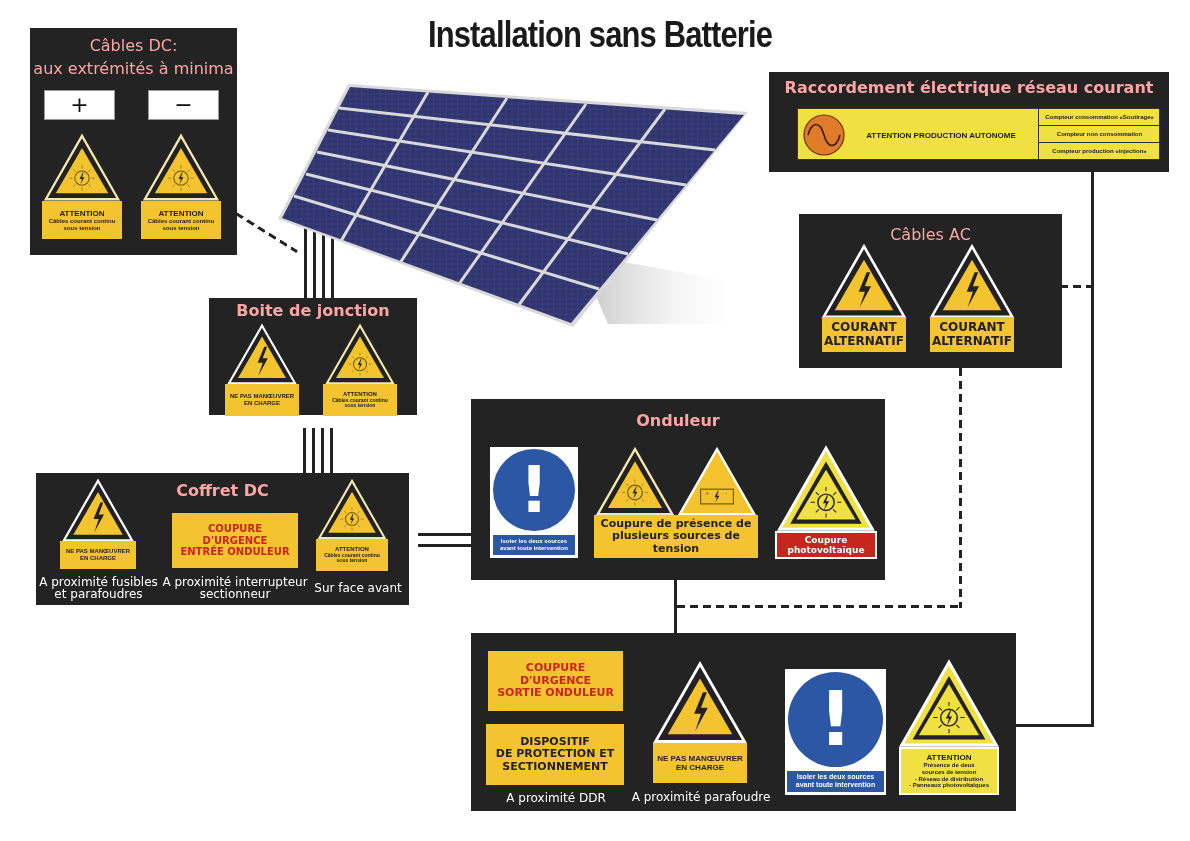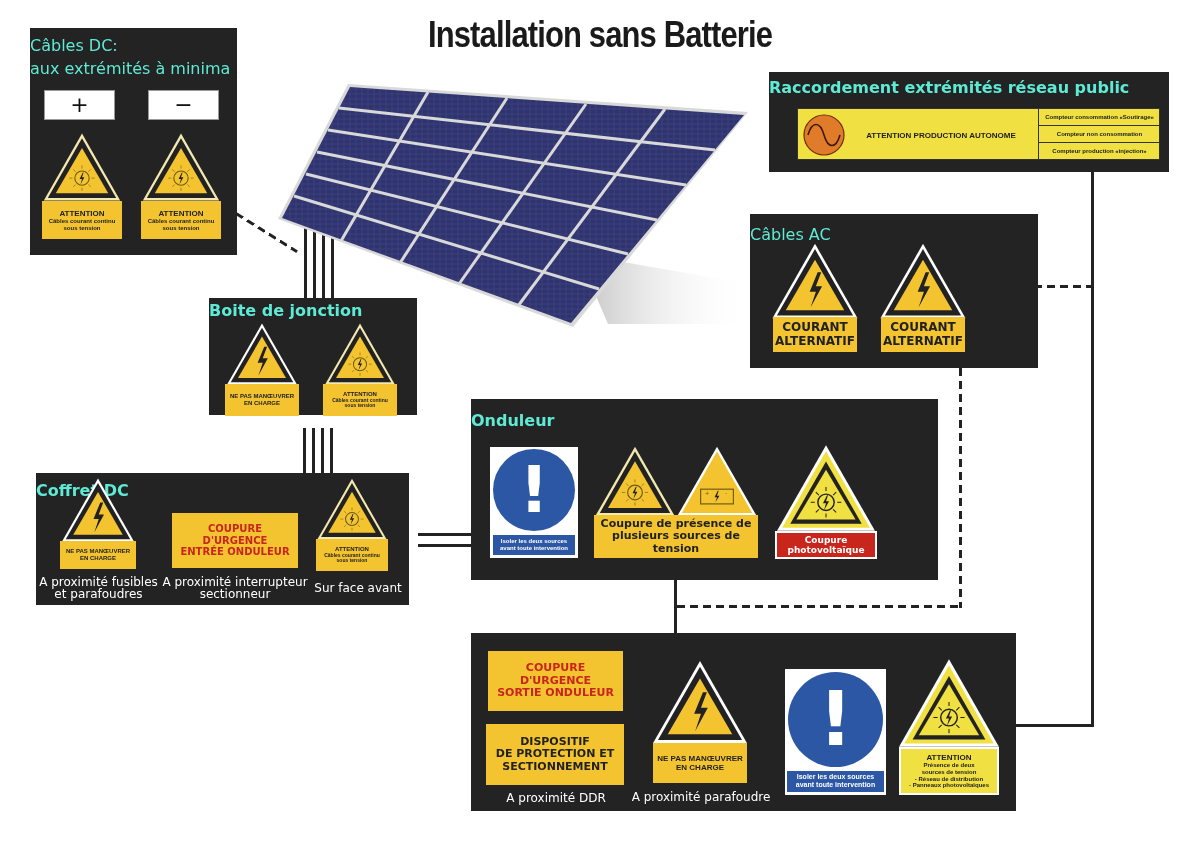--- a/index.html
+++ b/index.html
@@ -1,19 +1,19 @@
 <!DOCTYPE html>
 <html><head>
 <meta charset="utf-8">
 <style>
   * { box-sizing: border-box; margin: 0; padding: 0; }
   body { width: 1190px; height: 841px; background: #ffffff; position: relative; overflow: hidden; font-family: "Liberation Sans", sans-serif; }
   .abs { position: absolute; }
   .box { position: absolute; background: #232323; color: #fff; }
-  .box-title { position: absolute; left: 0; right: 0; font-weight: bold; color: #5eead4; font-family: "DejaVu Sans", sans-serif; }
+  .box-title { position: absolute; left: 0; right: 0; text-align: center; font-weight: bold; color: #fca5a5; font-family: "DejaVu Sans", sans-serif; }
   .box-title.light { font-family: "DejaVu Sans", sans-serif; font-weight: normal; }
   .main-title { position: absolute; left: 380px; top: 14px; width: 440px; text-align: center; font-family: "Liberation Sans", sans-serif; font-weight: bold; font-size: 36px; color: #1a1a1a; letter-spacing: -1px; transform: scaleX(0.86); transform-origin: center; }
   .caption { position: absolute; color: #fff; font-family: "DejaVu Sans", sans-serif; font-size: 12px; text-align: center; line-height: 12px; }
   .sign { position: absolute; }
   .sign svg { display: block; width: 100%; height: 100%; }
   .plate { position: absolute; background: #f4c430; text-align: center; font-weight: bold; font-family: "DejaVu Sans", sans-serif; display: flex; align-items: center; justify-content: center; flex-direction: column; line-height: 1.15; }
   .plate.red-text { color: #c8261c; }
   .plate.dark-text { color: #222; }
   .polarity { position: absolute; background: #fff; border: 1px solid #999; color: #111; text-align: center; font-size: 22px; line-height: 28px; font-family: "DejaVu Sans", sans-serif; }
   .mandatory { position: absolute; background: #fff; }
@@ -160,36 +160,36 @@
       </svg>
     <div class="plate dark-text" style="left:0; top:69px; width:80px; height:38px; font-family:'Liberation Sans',sans-serif;">
       <span style="font-size:8px;">ATTENTION</span>
       <span style="font-size:6px;">Câbles courant continu</span>
       <span style="font-size:6px;">sous tension</span>
     </div>
   </div>
 </div>
 
 <div class="box" style="left:769px; top:72px; width:400px; height:100px;">
-  <div class="box-title" style="top:6px; font-size:16px;">Raccordement extrémités réseau public</div>
+  <div class="box-title" style="top:6px; font-size:16px;">Raccordement électrique réseau courant</div>
   <div class="meter-panel" style="left:28px; top:36px; width:363px; height:52px;">
     <svg style="position:absolute; left:4px; top:4px;" width="44" height="44" viewBox="0 0 44 44">
       <circle cx="22" cy="22" r="20" fill="#e07b2a" stroke="#6b2f10" stroke-width="1.2"></circle>
       <path d="M6,22 C10,8 18,8 22,22 C26,36 34,36 38,22" fill="none" stroke="#3b1a08" stroke-width="1.6"></path>
     </svg>
     <div style="position:absolute; left:48px; top:0; width:190px; height:52px; display:flex; align-items:center; justify-content:center; font-weight:bold; font-size:8px; color:#222; font-family:'Liberation Sans',sans-serif;">ATTENTION PRODUCTION AUTONOME</div>
     <div style="position:absolute; left:240px; top:0; width:122px; height:50px; border-left:1px solid #333;">
       <div class="meter-row" style="top:-1px; height:17px; border-top:none;">Compteur consommation «Soutirage»</div>
       <div class="meter-row" style="top:16px; height:17px;">Compteur non consommation</div>
       <div class="meter-row" style="top:33px; height:17px;">Compteur production «injection»</div>
     </div>
   </div>
 </div>
 
-<div class="box" style="left:750px; top:214px; width:288px; height:154px;">
+<div class="box" style="left:799px; top:214px; width:263px; height:154px;">
   <div class="box-title light" style="top:11px; font-size:16px;">Câbles AC</div>
   <div class="sign" style="left:20px; top:28px; width:90px; height:112px;">
     <svg viewBox="0 0 100 88" style="width:90px; height:78px;">
         <use href="#tri-bolt"></use>
       </svg>
     <div class="plate dark-text" style="left:3px; top:75px; width:84px; height:35px; font-size:12px; font-family:'DejaVu Sans',sans-serif;">
       <span>COURANT</span>
       <span>ALTERNATIF</span>
     </div>
   </div>
@@ -259,21 +259,21 @@
   </div>
   <div class="caption" style="left:124px; top:103px; width:150px;">
     <div>A proximité interrupteur</div>
     <div>sectionneur</div>
   </div>
   <div class="caption" style="left:272px; top:109px; width:100px;">
     <div>Sur face avant</div>
   </div>
 </div>
 
-<div class="box" style="left:471px; top:399px; width:467px; height:181px;">
+<div class="box" style="left:471px; top:399px; width:414px; height:181px;">
   <div class="box-title" style="top:12px; font-size:16px;">Onduleur</div>
   <div class="mandatory" style="left:19px; top:48px; width:88px; height:111px;">
     <div class="circle" style="left:3px; top:2px; width:82px; height:82px;"></div>
     <div class="excl" style="left:3px; top:2px; width:82px; font-size:64px; line-height:82px;">!</div>
     <div class="bar" style="left:3px; top:88px; width:82px; height:20px; font-size:6px; padding-top:3px;">
       <div>Isoler les deux sources</div>
       <div>avant toute intervention</div>
     </div>
   </div>
   <div class="sign" style="left:123px; top:46px; width:164px; height:115px;">

